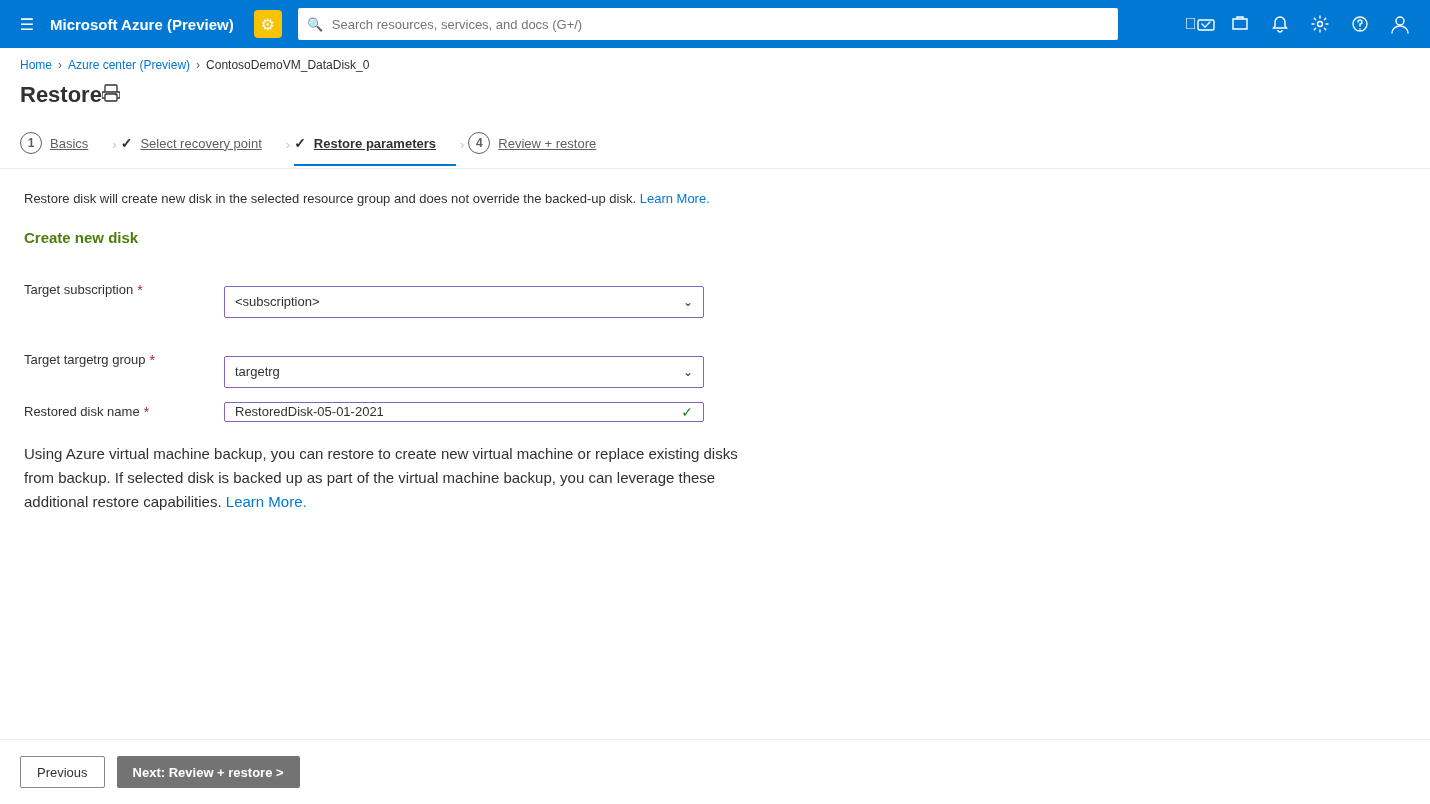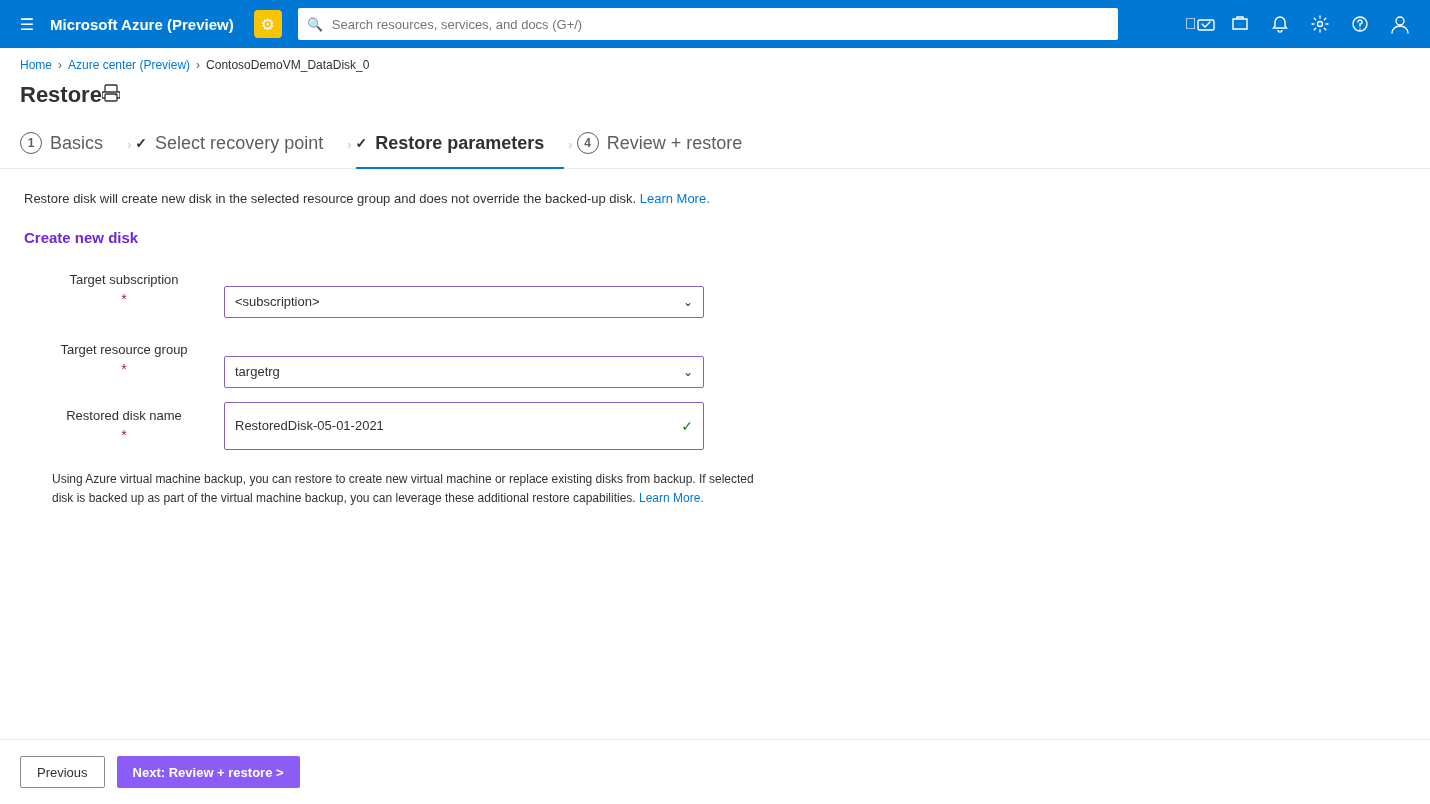--- a/index.html
+++ b/index.html
@@ -86,47 +86,47 @@
     .wizard-step-num {
       width: 22px; height: 22px; border-radius: 50%;
       border: 1px solid #605e5c;
       display: flex; align-items: center; justify-content: center;
       font-size: 12px; font-weight: 600; color: #605e5c;
     }
     .wizard-step-check {
       font-size: 14px; color: #323130; font-weight: 600;
     }
     .wizard-step-label {
-      font-size: 18px; font-weight: 400;
+      font-size: 13px; font-weight: 400; text-decoration: underline;
     }
     .wizard-step.active .wizard-step-label { font-weight: 600; color: #323130; }
     .wizard-sep { color: #c8c6c4; padding: 0 4px; }
 
     
     .main-content {
       padding: 20px 24px;
       flex: 1;
       overflow-y: auto;
     }
 
     .info-text {
       font-size: 13px; color: #323130; margin-bottom: 20px; line-height: 1.5;
     }
     .info-text a { color: #0078d4; text-decoration: none; cursor: pointer; }
 
     .section-title {
-      font-size: 15px; font-weight: 700; color: #6d28d9; margin-bottom: 16px;
+      font-size: 15px; font-weight: 700; color: #4d7c0f; margin-bottom: 16px;
     }
 
     .form-row {
       display: flex; align-items: center; margin-bottom: 14px;
     }
     .form-label {
       width: 200px; font-size: 13px; color: #323130; flex-shrink: 0;
-      display: flex; align-items: center; gap: 4px; flex-direction: column;
+      display: flex; align-items: center; gap: 4px;
     }
     .form-label .required { color: #a4262c; font-size: 14px; }
 
     .form-control-wrapper {
       width: 480px;
     }
 
     .select-box {
       width: 100%; height: 32px;
       border: 1px solid #8764b8;
@@ -135,55 +135,55 @@
       display: flex; align-items: center;
       padding: 0 10px;
       cursor: pointer;
       position: relative;
       font-size: 13px; color: #323130; margin-top: 24px;
     }
     .select-box-text { flex: 1; }
     .select-box-chevron { color: #323130; font-size: 12px; }
 
     .text-input-box {
-      width: 100%; height: 48px;
+      width: 100%; height: 20px;
       border: 1px solid #8764b8;
       border-radius: 2px;
       background: #fff;
       display: flex; align-items: center;
       padding: 0 10px;
       font-size: 13px; color: #323130;
     }
     .text-input-box input {
       border: none; outline: none; flex: 1; font-size: 13px; color: #323130; background: transparent;
     }
     .text-input-check { color: #107c10; font-size: 14px; }
 
     .additional-info {
-      font-size: 12px; color: #323130; line-height: 1.6; margin-top: 20px; max-width: 720px; margin-left: 28px;
+      font-size: 15px; color: #323130; line-height: 1.6; margin-top: 20px; max-width: 720px;
     }
     .additional-info a { color: #0078d4; text-decoration: none; cursor: pointer; }
 
     
     .footer {
       border-top: 1px solid #edebe9;
       padding: 16px 20px;
       display: flex; align-items: center; gap: 12px;
       flex-shrink: 0; background: #fff;
     }
     .btn-secondary {
       height: 32px; padding: 0 16px;
       border: 1px solid #8a8886; border-radius: 2px;
       background: #fff; color: #323130;
       font-size: 13px; cursor: pointer; font-family: inherit;
     }
     .btn-primary {
       height: 32px; padding: 0 16px;
       border: none; border-radius: 2px;
-      background: #8b5cf6; color: #fff;
+      background: #737373; color: #fff;
       font-size: 13px; cursor: pointer; font-family: inherit; font-weight: 600;
     }
   </style>
 </head>
 <body>
 
 <div class="topbar">
   <div class="topbar-hamburger">☰</div>
   <div class="topbar-title">Microsoft Azure (Preview)</div>
   <div class="topbar-badge">⚙</div>
@@ -291,21 +291,21 @@
     <div class="form-control-wrapper">
       <div class="select-box">
         <span class="select-box-text">&lt;subscription&gt;</span>
         <span class="select-box-chevron">⌄</span>
       </div>
     </div>
   </div>
 
   <div class="form-row">
     <div class="form-label">
-      <span>Target resource group</span>
+      <span>Target targetrg group</span>
       <span class="required">*</span>
     </div>
     <div class="form-control-wrapper">
       <div class="select-box">
         <span class="select-box-text">targetrg</span>
         <span class="select-box-chevron">⌄</span>
       </div>
     </div>
   </div>
 

